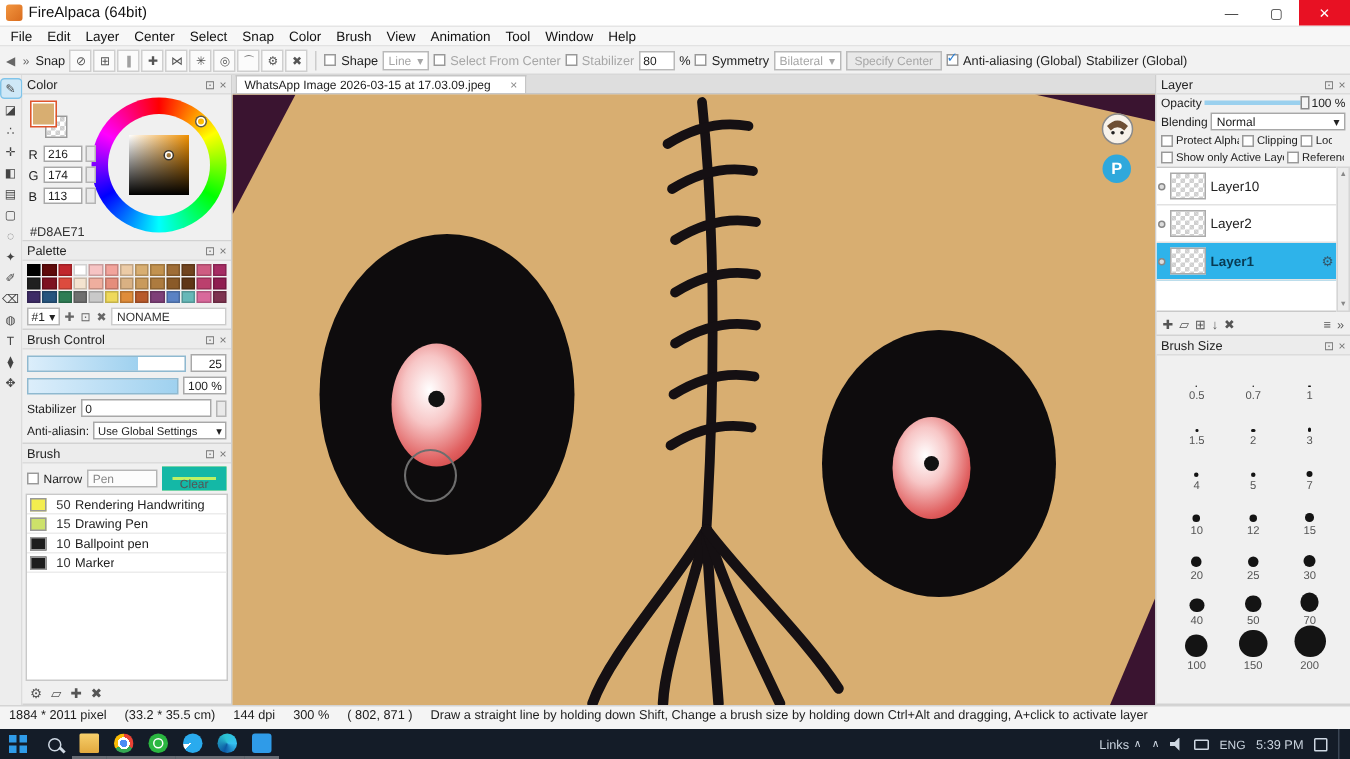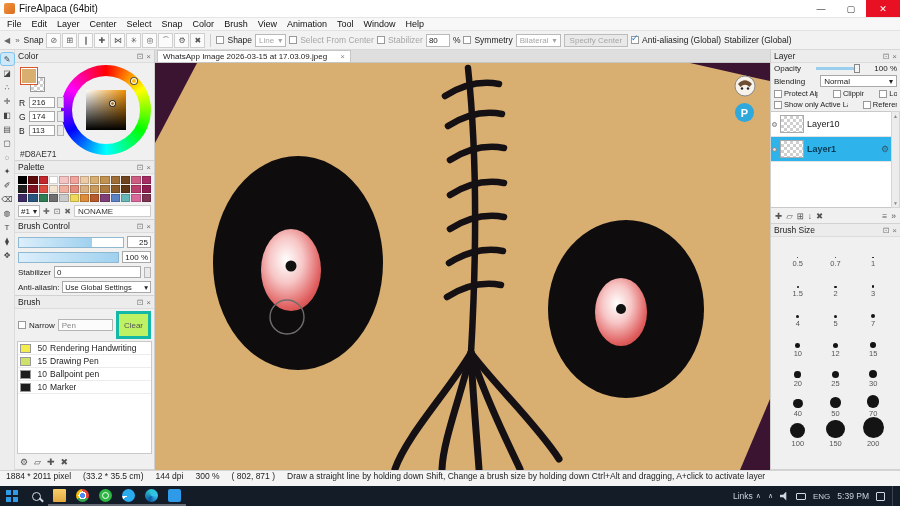--- a/index.html
+++ b/index.html
@@ -78,42 +78,42 @@
   .bc-val{min-width:24px;height:12px;border:1px solid #a8a8a8;background:#fff;font-size:8px;display:inline-flex;align-items:center;justify-content:flex-end;padding:0 2px}
   .bc-val.grow{flex:1;justify-content:flex-start}
   .bc-label{font-size:8px;color:#222;white-space:nowrap}
   .bc-select{flex:1;height:12px;border:1px solid #a8a8a8;background:#fff;font-size:7.5px;display:inline-flex;align-items:center;justify-content:space-between;padding:0 2px;overflow:hidden;white-space:nowrap}
 
   
   .brush-panel{flex:1;min-height:0}
   .bp-top{display:flex;align-items:center;gap:3px;padding:2px 3px}
   .bp-label{font-size:8px;max-width:30px;overflow:hidden;white-space:nowrap}
   .bp-filter{flex:1;height:12px;border:1px solid #b5b5b5;background:#fcfcfc;font-size:8px;display:flex;align-items:center;padding-left:3px;color:#888}
-  .bp-clear{height:28px;border:3px solid #14b8a6;background:#bef264;font-size:8px;padding:0 5px;font-family:inherit;color:#555}
+  .bp-clear{height:16px;border:7px solid #14b8a6;background:#bef264;font-size:8px;padding:0 5px;font-family:inherit;color:#555}
   .bp-list{flex:1;margin:0 2px;background:#fff;border:1px solid #c9c9c9;overflow:hidden}
   .bp-row{height:13px;display:flex;align-items:center;gap:3px;border-bottom:1px solid #ececec;padding:0 2px}
   .bp-chip{width:11px;height:9px;border:1px solid #999;flex:none}
   .bp-size{width:13px;font-size:8.5px;color:#333;text-align:right;flex:none}
   .bp-name{font-size:8.5px;color:#222;white-space:nowrap;overflow:hidden}
   .bp-footer{height:15px;display:flex;align-items:center;gap:6px;padding:0 5px;color:#555;font-size:9px}
 
   
   .canvas-col{flex:1;display:flex;flex-direction:column;min-width:0}
   .tabbar{height:13px;background:#dedede;border-bottom:1px solid #c6c6c6;display:flex;align-items:flex-end;padding-left:2px;flex:none}
   .tab{background:#fff;border:1px solid #c6c6c6;border-bottom:none;height:12px;display:flex;align-items:center;gap:13px;padding:0 5px;font-size:8px;color:#222;white-space:nowrap}
   .tab-close{color:#888;font-size:8px}
   .canvas{flex:1;position:relative;overflow:hidden;background:#D8AE71}
   .canvas svg.drawing{position:absolute;inset:0;width:100%;height:100%}
   .float-btn{position:absolute;display:flex;align-items:center;justify-content:center}
   .mascot{right:14px;top:12px;width:22px;height:22px}
   .pbadge{right:16px;top:40px;width:19px;height:19px;border-radius:50%;background:#2fa8dc;color:#fff;font-size:11px;font-weight:bold}
 
   
   .layer-panel{height:174px;flex:none}
-  .lp-row{display:flex;align-items:center;gap:15px;padding:1px 3px;font-size:8px}
+  .lp-row{display:flex;align-items:center;gap:2px;padding:1px 3px;font-size:8px}
   .lp-label{font-size:8px}
   .op-track{flex:1;height:3px;background:#9ad0ee;position:relative}
   .op-handle{position:absolute;right:-1px;top:-3px;width:6px;height:9px;background:#f4f4f4;border:1px solid #888}
   .lp-select{flex:1;height:12px;border:1px solid #a8a8a8;background:#fff;font-size:8px;display:inline-flex;align-items:center;justify-content:space-between;padding:0 3px}
   .cb{display:flex;align-items:center;gap:2px;min-width:0}
   .cb-label{font-size:7.5px;overflow:hidden;white-space:nowrap}
   .w44{max-width:42px}.w30{max-width:28px}.w12{max-width:11px}.w74{max-width:72px}
   .layer-list-wrap{flex:1;display:flex;min-height:0;margin-top:1px}
   .layer-list{flex:1;background:#fff;border-top:1px solid #c9c9c9;border-bottom:1px solid #c9c9c9;overflow:hidden}
   .layer-row{height:25px;display:flex;align-items:center;gap:3px;border-bottom:1px solid #e2e2e2;padding:0 2px 0 1px}
@@ -547,20 +547,25 @@
               <span class="cb-label w30">Reference</span>
             </span>
         </div>
         <div class="layer-list-wrap">
           <div class="layer-list" id="layer-list">
               <div class="layer-row">
                 <span class="layer-eye"></span>
                 <span class="layer-thumb checker"></span>
                 <span class="layer-name">Layer10</span>
               </div>
+              <div class="layer-row">
+                <span class="layer-eye"></span>
+                <span class="layer-thumb checker"></span>
+                <span class="layer-name">Layer2</span>
+              </div>
               <div class="layer-row active">
                 <span class="layer-eye"></span>
                 <span class="layer-thumb checker"></span>
                 <span class="layer-name">Layer1</span>
                 <span class="layer-gear">⚙</span>
               </div>
             </div>
           <div class="ll-scroll">
             <span>▲</span>
             <span>▼</span>

